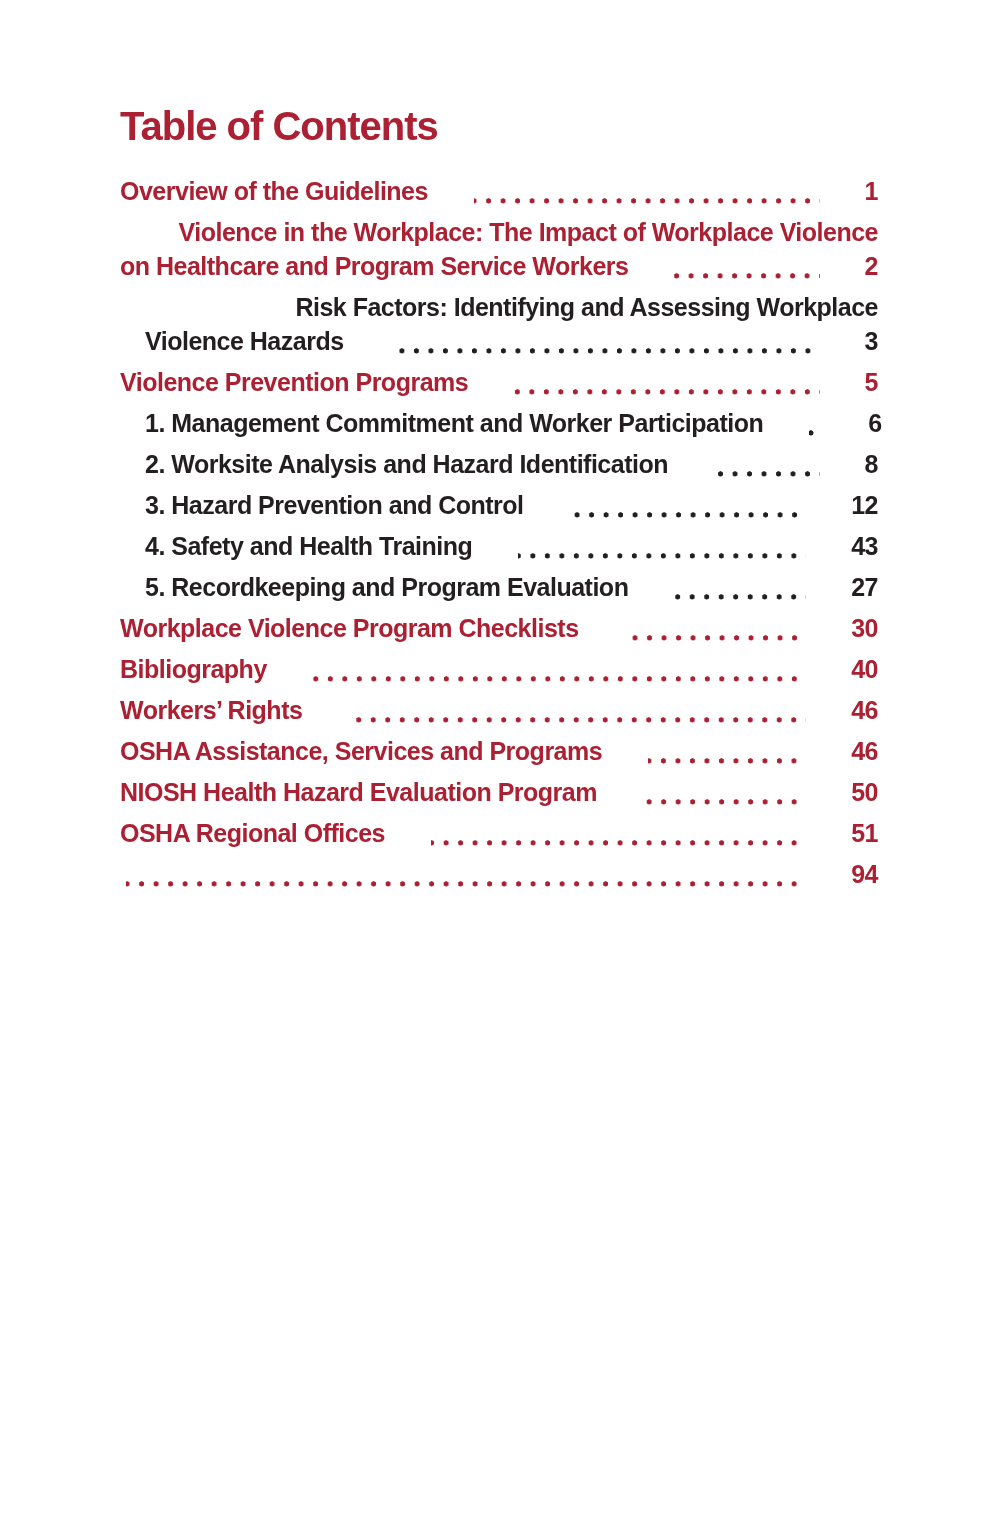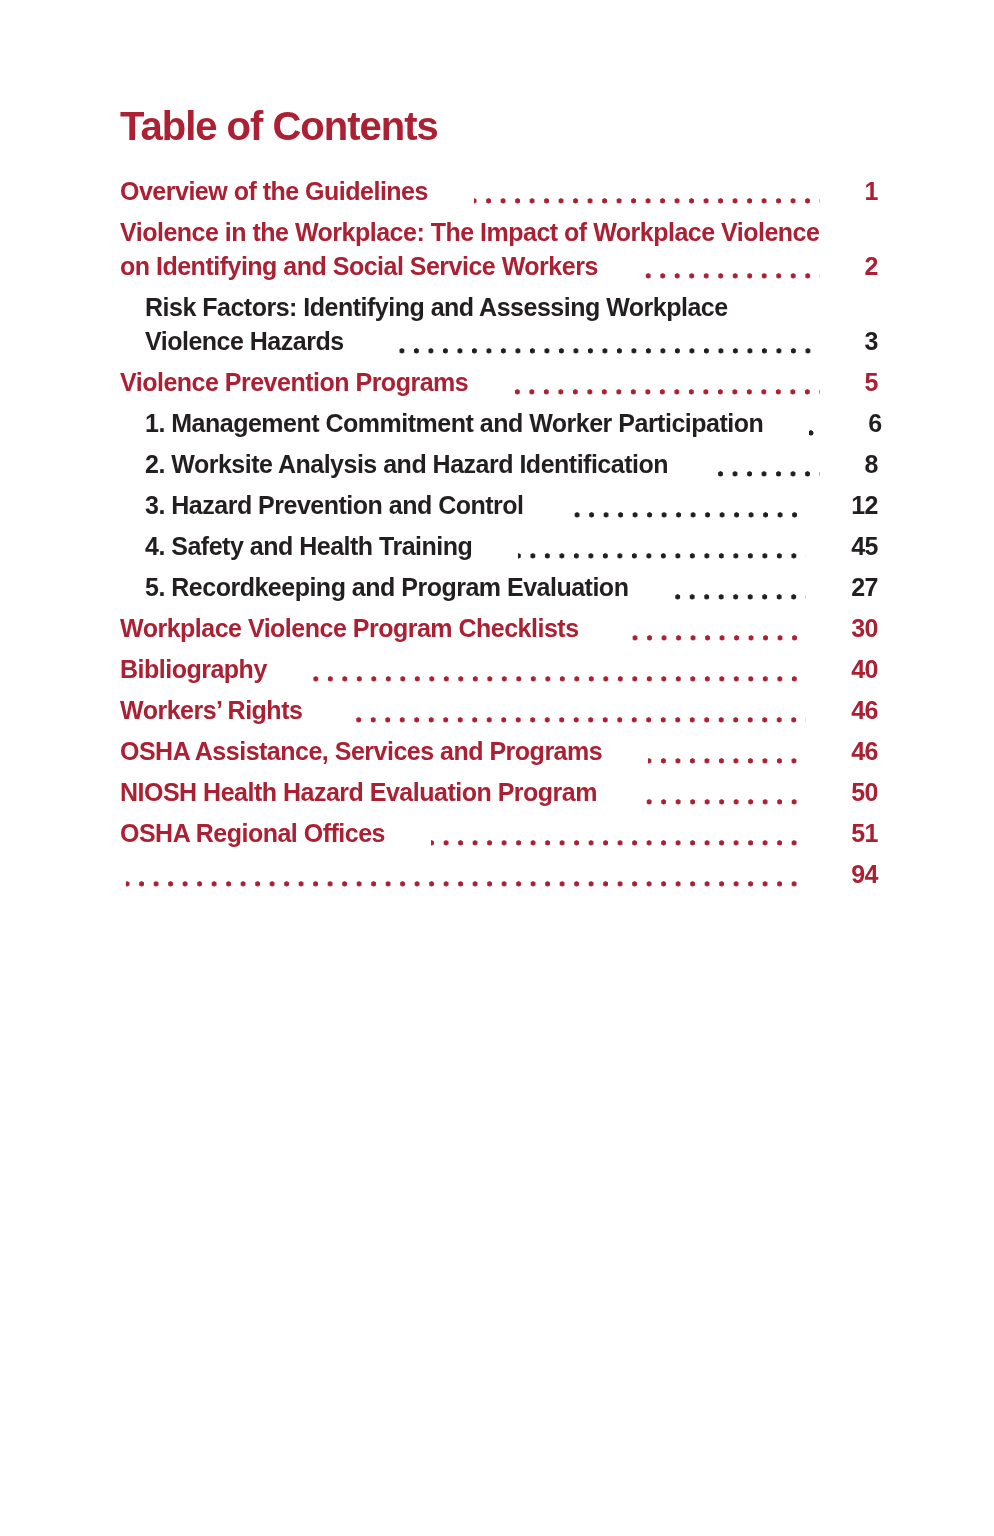--- a/index.html
+++ b/index.html
@@ -29,21 +29,21 @@
   .toc{display:block;}
   .entry{
     margin:0 0 7px 0;
     font-size:25px;
     line-height:34px;
     letter-spacing:-0.5px;
   }
   .entry.accent{color:var(--accent);font-weight:700;}
   .entry.sub{color:var(--ink);font-weight:700;padding-left:25px;}
   .row{display:flex;align-items:baseline;gap:40px;}
-  .wrapline{display:block;}
+  .wrapline{display:block;text-align:right;}
   .label{white-space:nowrap;flex:0 0 auto;}
   .leader{
     flex:1 1 auto;
     min-width:14px;
     align-self:flex-end;
     height:6px;
     margin:0 5px 4px 6px;
     background-image:radial-gradient(circle at 2.4px 2.9px, currentColor 2.3px, rgba(0,0,0,0) 2.9px);
     background-size:14.5px 6px;
     background-repeat:repeat-x;
@@ -64,21 +64,21 @@
       <div class="row">
         <span class="label">Overview of the Guidelines</span>
         <span class="leader"></span>
         <span class="pagenum">1</span>
       </div>
     </div>
 
     <div class="entry accent">
       <div class="wrapline">Violence in the Workplace: The Impact of Workplace Violence</div>
       <div class="row">
-        <span class="label">on Identifying and Social Service Workers</span>
+        <span class="label">on Healthcare and Program Service Workers</span>
         <span class="leader"></span>
         <span class="pagenum">2</span>
       </div>
     </div>
 
     <div class="entry sub">
       <div class="wrapline">Risk Factors: Identifying and Assessing Workplace</div>
       <div class="row">
         <span class="label">Violence Hazards</span>
         <span class="leader"></span>
@@ -115,21 +115,21 @@
         <span class="label">3. Hazard Prevention and Control</span>
         <span class="leader"></span>
         <span class="pagenum">12</span>
       </div>
     </div>
 
     <div class="entry sub">
       <div class="row">
         <span class="label">4. Safety and Health Training</span>
         <span class="leader"></span>
-        <span class="pagenum">45</span>
+        <span class="pagenum">43</span>
       </div>
     </div>
 
     <div class="entry sub">
       <div class="row">
         <span class="label">5. Recordkeeping and Program Evaluation</span>
         <span class="leader"></span>
         <span class="pagenum">27</span>
       </div>
     </div>

